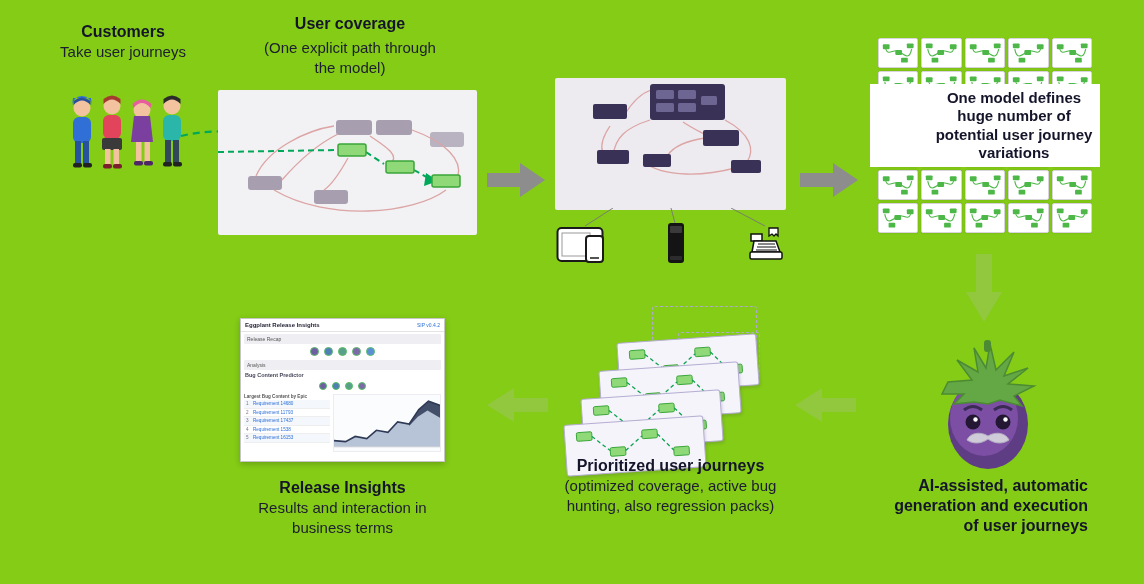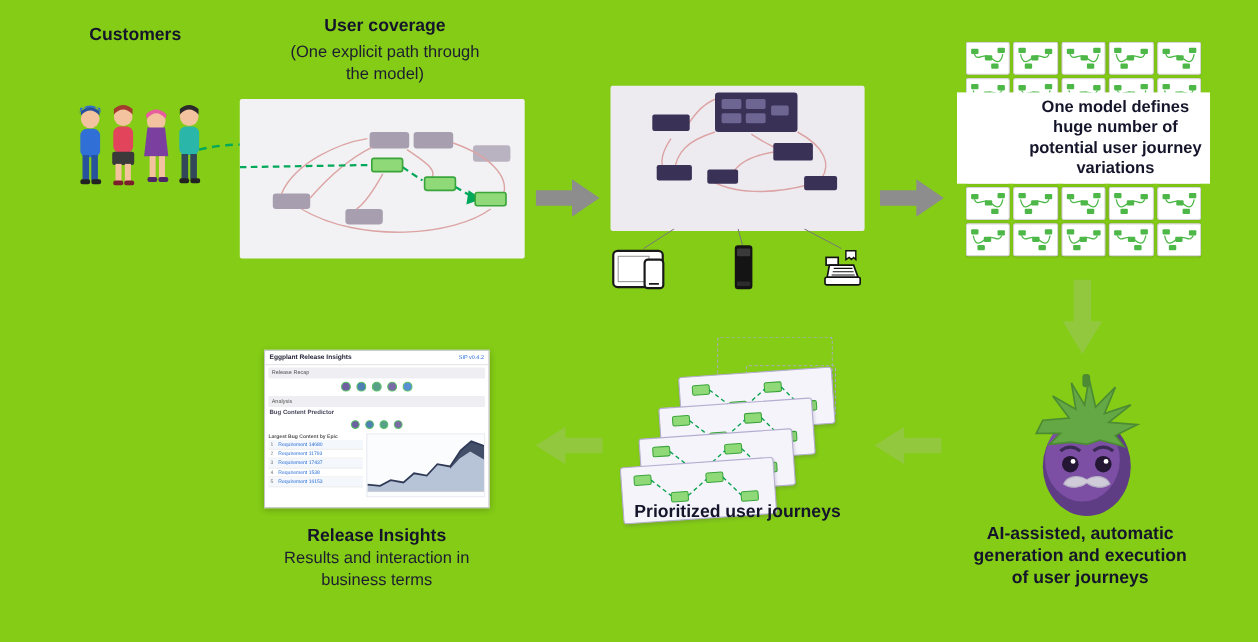--- a/index.html
+++ b/index.html
@@ -3,21 +3,21 @@
 <meta charset="utf-8">
 <style>
   *{box-sizing:border-box;margin:0;padding:0}
   html,body{width:1144px;height:584px;overflow:hidden}
   body{font-family:"Liberation Sans",sans-serif;background:#fff}
   .canvas{position:relative;width:1144px;height:584px;background:#84cc16}
   .abs{position:absolute}
   .caption{color:#1b1b2f;text-align:center;line-height:1.28}
   .caption .t{font-weight:700;font-size:16px;color:#14142a}
   .caption .s{font-size:15px;color:#1d1d30}
-  .bold-block{font-weight:700;font-size:16px;color:#14142a;text-align:center;line-height:1.25}
+  .bold-block{font-weight:700;font-size:16px;color:#14142a;text-align:right;line-height:1.25}
 
   
   .panel{background:#f2f1f3;border-radius:2px}
   .panel svg{width:100%;height:100%;display:block}
 
   
   .variations{left:878px;top:38px;width:214px;height:200px}
   .var-grid{display:grid;grid-template-columns:repeat(5,1fr);grid-auto-rows:30px;gap:3px;height:100%;overflow:hidden}
   .thumb{background:#fff;border:1px solid #d7d5db;border-radius:2px;box-shadow:0 0 2px rgba(0,0,0,.18)}
   .thumb svg{width:100%;height:100%;display:block}
@@ -52,20 +52,21 @@
 
   .arrow-svg{display:block}
 </style>
 </head>
 <body>
 
 <div class="canvas">
 
   <div class="abs caption" style="left:20px;top:22px;width:206px">
     <div class="t">Customers</div>
+    <div class="s">Take user journeys</div>
   </div>
 
   <svg class="abs" style="left:64px;top:86px" width="124" height="112" viewBox="0 0 124 112">
 
     <g>
       <path d="M8,20 a10,10 0 0 1 20,0 l-1,-8 -18,0 z" fill="#2f6fd6"></path>
       <circle cx="18" cy="22" r="8.5" fill="#f3c29e"></circle>
       <path d="M9.5,19 q8.5,-9 17,0 l0,-4 q-8.5,-7 -17,0 z" fill="#274f9e"></path>
       <rect x="9" y="31" width="18" height="26" rx="6" fill="#2f6fd6"></rect>
       <rect x="11" y="55" width="6" height="23" fill="#27529c"></rect>
@@ -639,20 +640,21 @@
             <path d="M26,13 L44,29"></path>
             <path d="M60,30 L78,16"></path>
             <path d="M94,15 L110,33"></path>
           </g>
         </svg>
     </div>
   </div>
 
   <div class="abs caption" style="left:528px;top:456px;width:285px">
     <div class="t">Prioritized user journeys</div>
+    <div class="s" style="width:248px;margin:0 auto">(optimized coverage, active bug hunting, also regression packs)</div>
   </div>
 
   <svg class="abs arrow-svg" style="left:487px;top:388px" width="61" height="34" viewBox="0 0 61 34">
     <polygon points="61,10 27,10 27,0 0,17 27,34 27,24 61,24" fill="#92c83e"></polygon>
   </svg>
 
   <div class="abs dashboard">
     <div class="db-header">
       <span class="db-title">Eggplant Release Insights</span>
       <span class="db-link">SIP v0.4.2</span>

